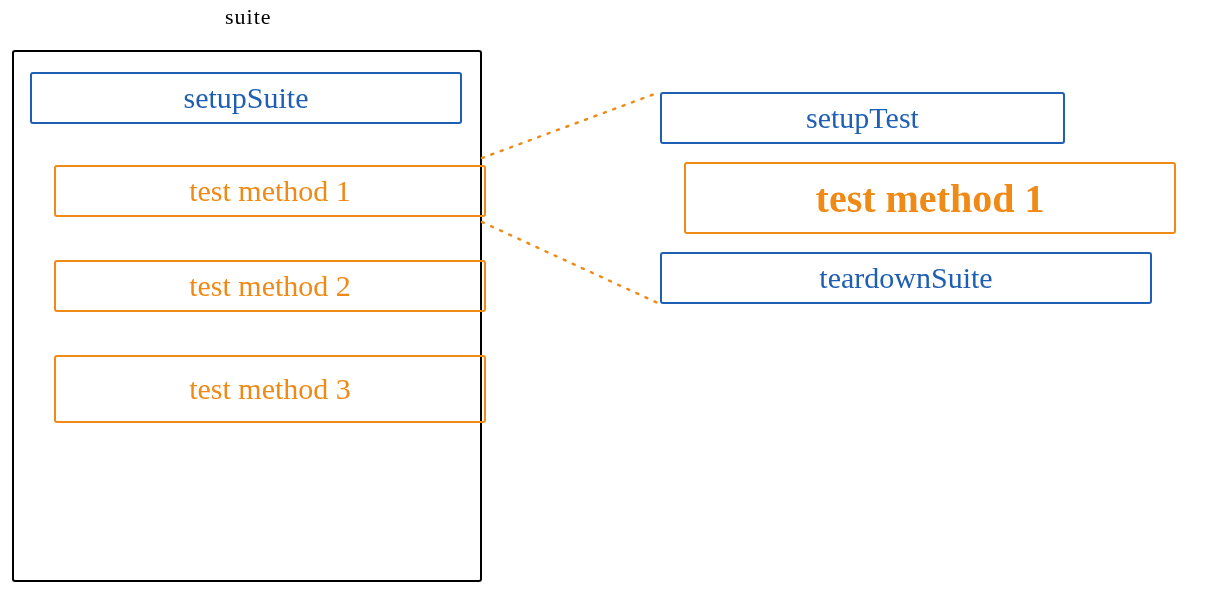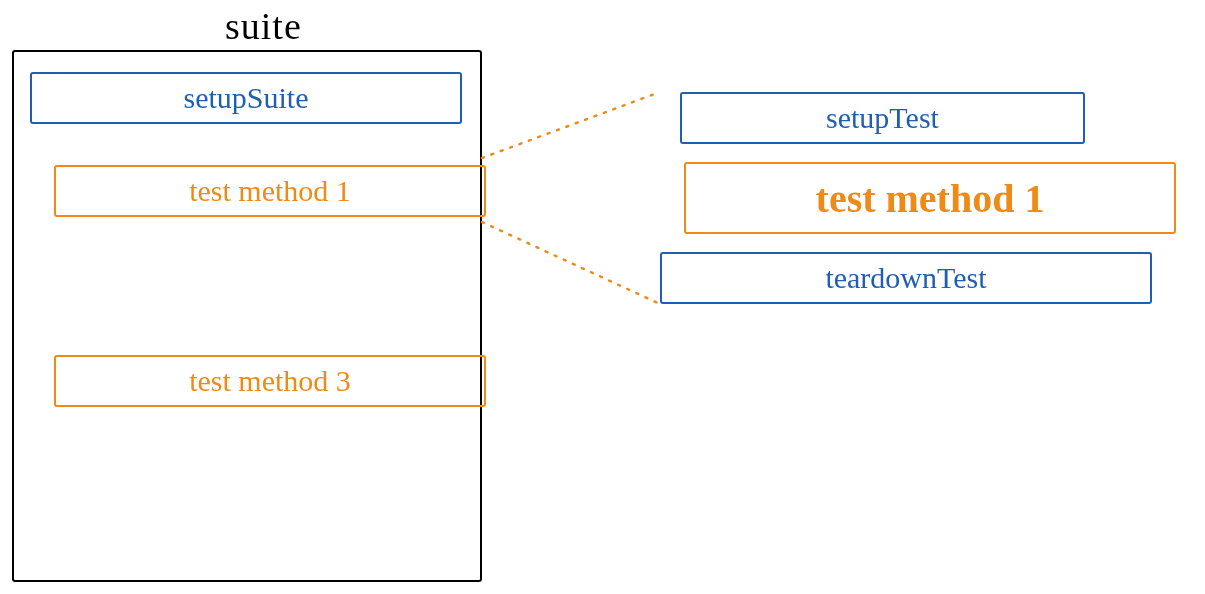--- a/index.html
+++ b/index.html
@@ -1,19 +1,19 @@
 <!DOCTYPE html>
 <html><head>
 <meta charset="utf-8">
 <style>
   * { box-sizing: border-box; margin: 0; padding: 0; }
   html, body { width: 1205px; height: 594px; background: #fff; font-family: "Comic Sans MS", "Segoe Script", "Bradley Hand", cursive; }
   .canvas { position: relative; width: 1205px; height: 594px; }
   .abs { position: absolute; }
-  .suite-title { font-size: 38px; color: #000; letter-spacing: 1px; }
+  .suite-title { font-size: 22px; color: #000; letter-spacing: 1px; }
   .outer-box { border: 2px solid #000; border-radius: 3px; }
   .row-box { display: flex; align-items: center; justify-content: center; border-radius: 3px; border-width: 2.5px; border-style: solid; }
   .blue { border-color: #1e5fb3; color: #1e5fb3; }
   .orange { border-color: #ef8a17; color: #ef8a17; margin-left: 24px; }
   .text { font-size: 30px; }
   .text-big { font-size: 40px; font-weight: 600; }
   svg.lines { position: absolute; left: 0; top: 0; width: 1205px; height: 594px; pointer-events: none; }
 </style>
 </head>
 <body>
@@ -25,36 +25,39 @@
   <div class="abs outer-box" style="left:12px; top:50px; width:470px; height:532px;"></div>
 
   <div class="abs row-box blue" style="left:30px; top:72px; width:432px; height:52px;">
     <span class="text">setupSuite</span>
   </div>
 
   <div class="abs row-box orange" style="left:30px; top:165px; width:432px; height:52px;">
     <span class="text">test method 1</span>
   </div>
 
+  <div class="abs row-box orange" style="left:30px; top:260px; width:432px; height:52px;">
+    <span class="text">test method 2</span>
+  </div>
 
-  <div class="abs row-box orange" style="left:30px; top:355px; width:432px; height:52px;">
+  <div class="abs row-box orange" style="left:30px; top:355px; width:432px; height:68px;">
     <span class="text">test method 3</span>
   </div>
 
 
-  <div class="abs row-box blue" style="left:660px; top:92px; width:405px; height:52px;margin-left:20px;">
+  <div class="abs row-box blue" style="left:660px; top:92px; width:405px; height:52px;">
     <span class="text">setupTest</span>
   </div>
 
   <div class="abs row-box orange" style="left:660px; top:162px; width:492px; height:72px;">
     <span class="text-big">test method 1</span>
   </div>
 
   <div class="abs row-box blue" style="left:660px; top:252px; width:492px; height:52px;">
-    <span class="text">teardownTest</span>
+    <span class="text">teardownSuite</span>
   </div>
 
   <svg class="lines">
     <line x1="482" y1="158" x2="660" y2="92" stroke="#ef8a17" stroke-width="2.5" stroke-linecap="round" stroke-dasharray="2 8"></line>
     <line x1="482" y1="222" x2="660" y2="304" stroke="#ef8a17" stroke-width="2.5" stroke-linecap="round" stroke-dasharray="2 8"></line>
   </svg>
 
 </div>
 
 </body></html>

